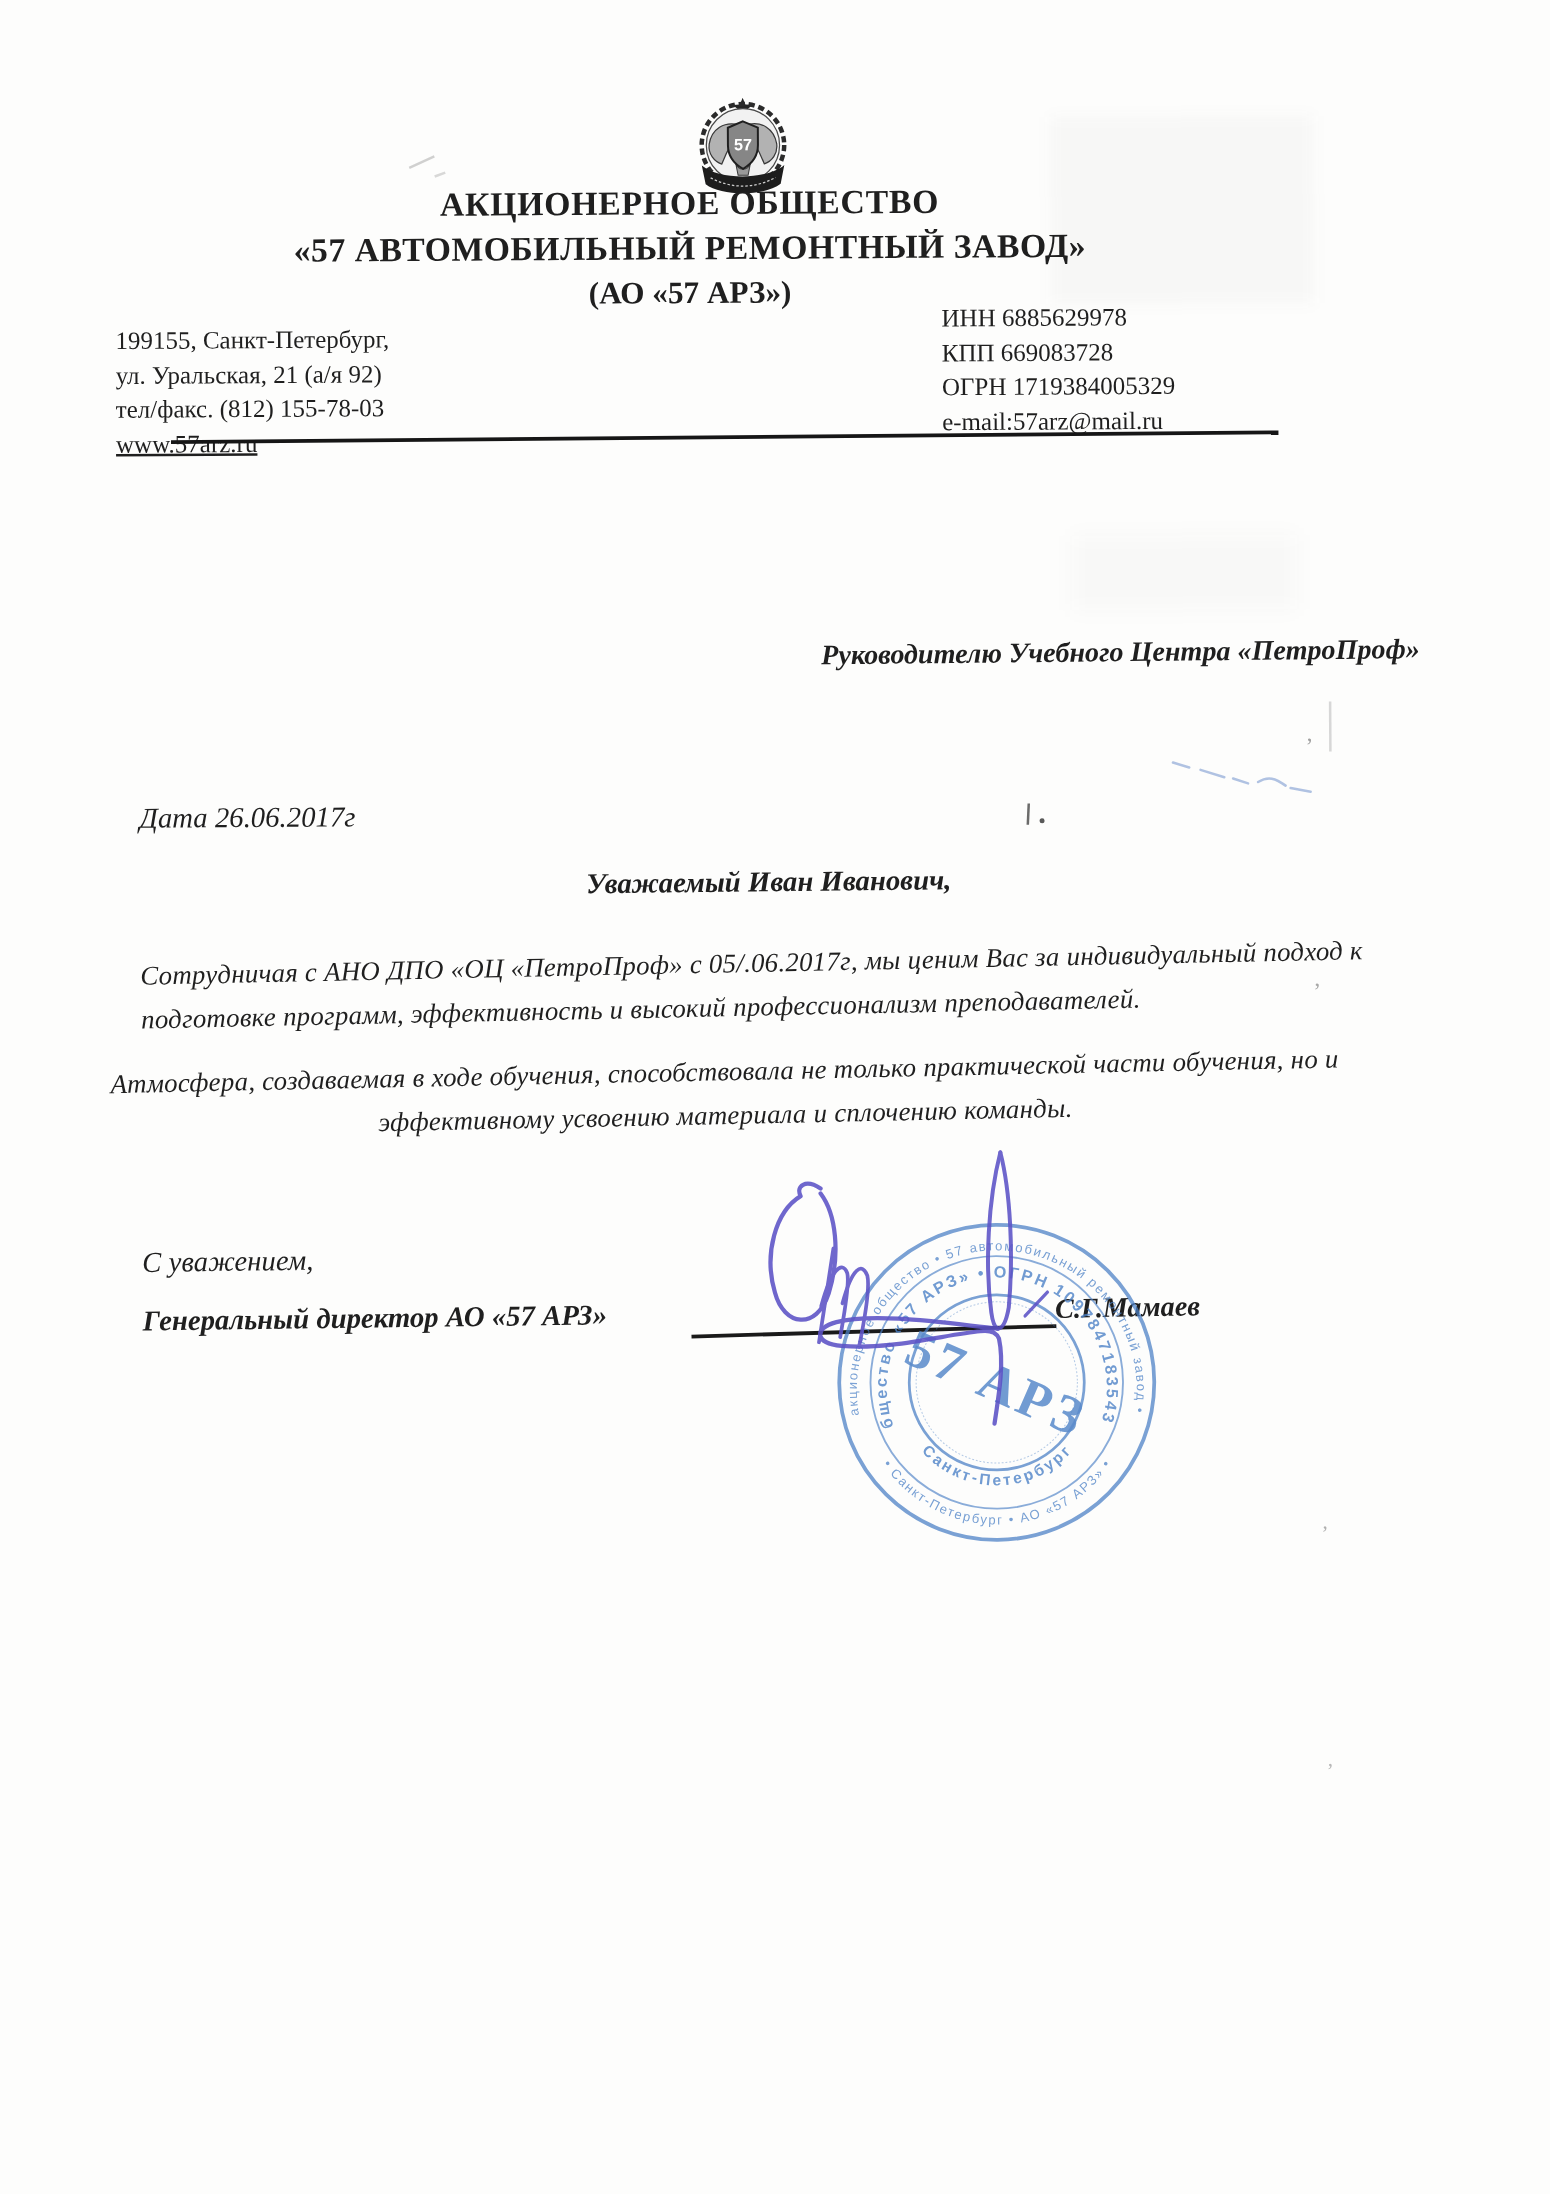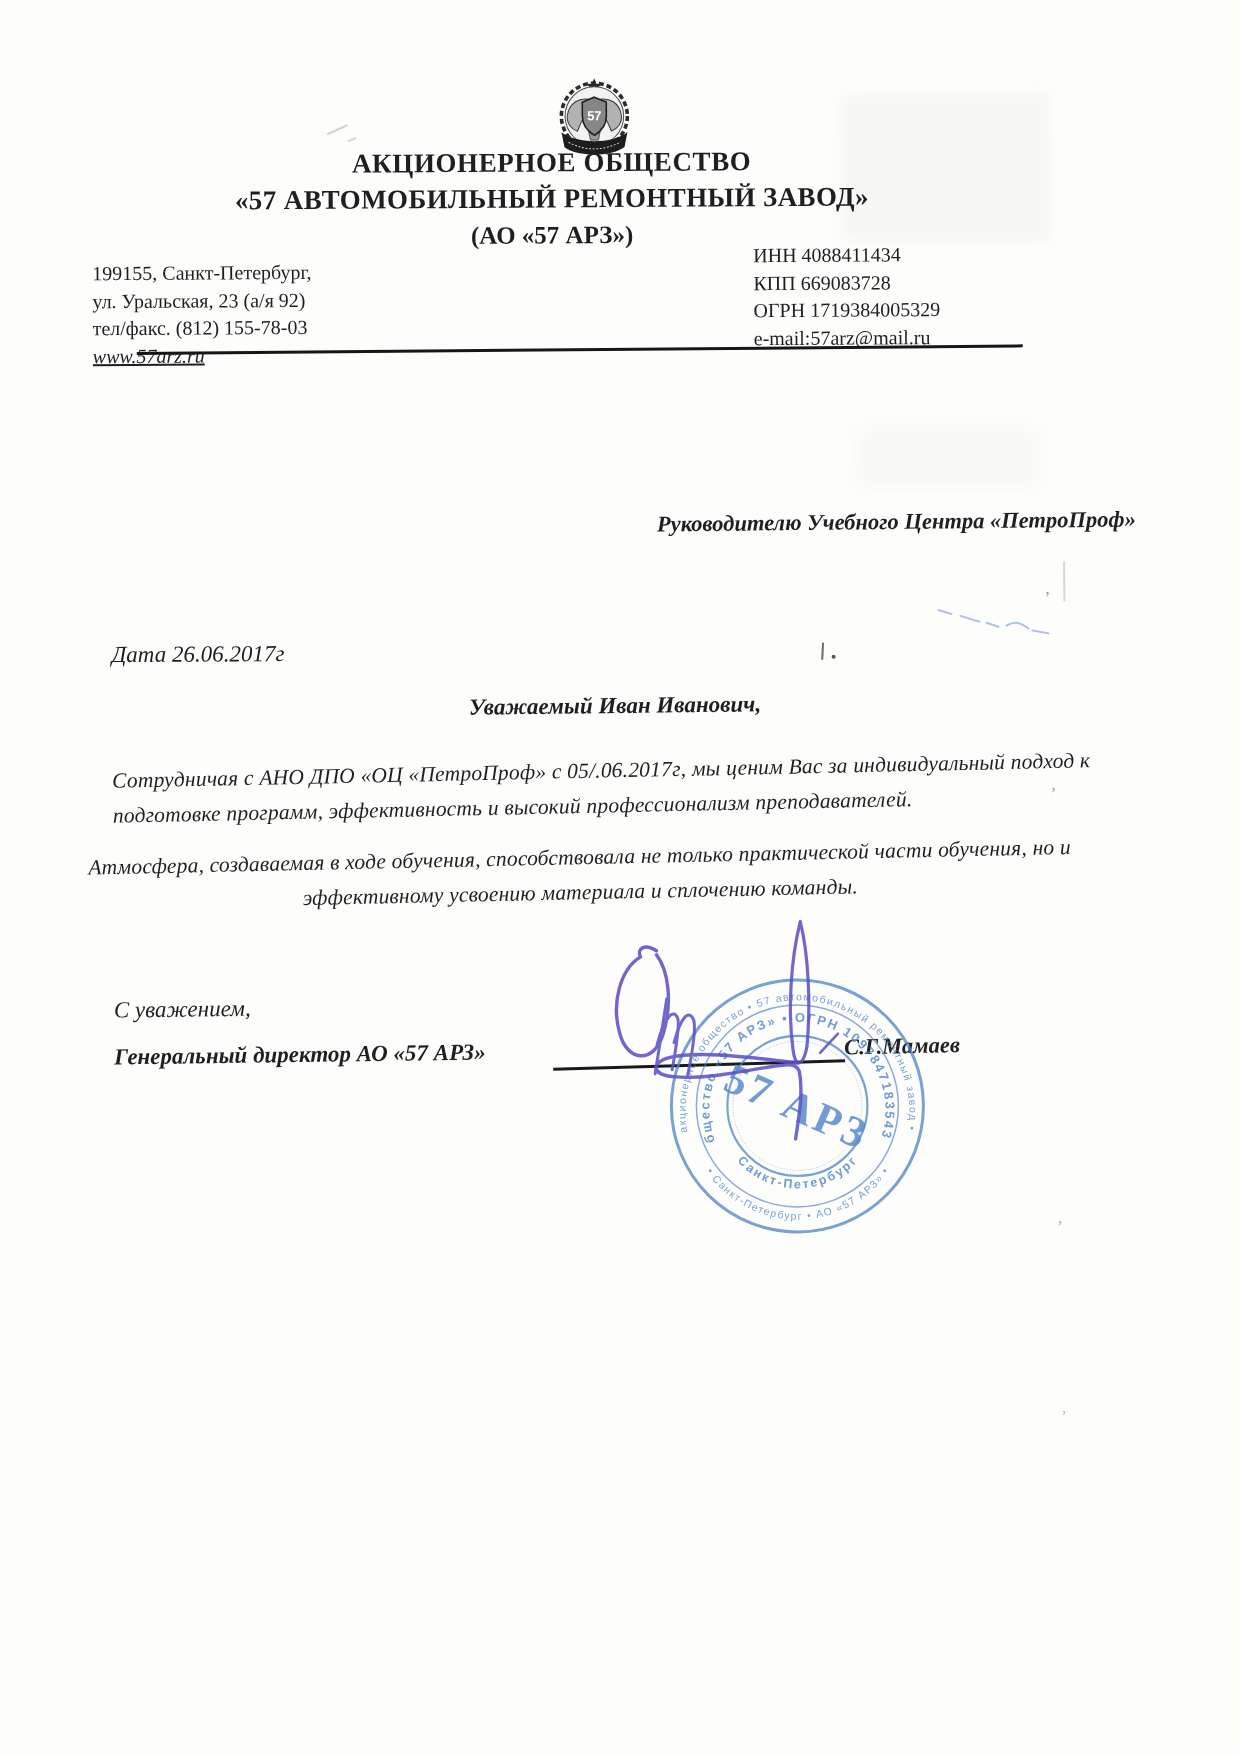--- a/index.html
+++ b/index.html
@@ -9,21 +9,21 @@
   }
   .skew{position:absolute;inset:0;transform:rotate(-0.35deg);}
   .abs{position:absolute;}
   
   .logo{left:556px;top:70px;width:86px;height:88px;}
   .org-block{left:0;top:144px;width:1112px;text-align:center;font-weight:bold;}
   .org-line1{font-size:27px;letter-spacing:.6px;line-height:36px;}
   .org-line2{font-size:27px;letter-spacing:.4px;line-height:37px;}
   .org-line3{font-size:25px;line-height:36px;}
   .addr{left:96px;top:257px;font-size:20px;line-height:27.5px;}
-  .addr .site{text-decoration:underline;font-style:italic;}
+  .addr .site{text-decoration:underline;}
   .reqs{left:757px;top:243px;font-size:20px;line-height:27.5px;}
   .rule{left:140px;top:348px;width:886px;height:3px;background:#161616;transform:rotate(-0.15deg);}
   
   .addressee{left:500px;top:511px;width:638px;text-align:right;font-size:22.5px;font-weight:bold;font-style:italic;transform:rotate(-0.25deg);}
   .dateline{left:113px;top:639px;font-size:23px;font-style:italic;}
   .salutation{left:0;top:693px;width:1232px;text-align:center;font-size:23px;font-weight:bold;font-style:italic;transform:rotate(-0.3deg);}
   .para1{left:113px;top:753px;width:1040px;font-size:21.5px;font-style:italic;line-height:35px;transform:rotate(-0.85deg);letter-spacing:.2px;}
   .para2{left:70px;top:840px;width:1020px;text-align:center;font-size:21.5px;font-style:italic;line-height:35px;transform:rotate(-0.85deg);letter-spacing:.2px;}
   .closing{left:113px;top:994px;font-size:23px;font-style:italic;transform:rotate(-0.4deg);}
   .sig-title{left:113px;top:1040px;font-size:23px;font-weight:bold;font-style:italic;transform:rotate(-0.4deg);}
@@ -78,27 +78,27 @@
     </svg>
 
     <div class="abs org-block">
       <div class="org-line1">АКЦИОНЕРНОЕ ОБЩЕСТВО</div>
       <div class="org-line2">«57  АВТОМОБИЛЬНЫЙ РЕМОНТНЫЙ ЗАВОД»</div>
       <div class="org-line3">(АО «57 АРЗ»)</div>
     </div>
 
     <div class="abs addr">
       <div>199155, Санкт-Петербург,</div>
-      <div>ул. Уральская, 23  (а/я 92)</div>
+      <div>ул. Уральская, 21  (а/я 92)</div>
       <div>тел/факс. (812) 155-78-03</div>
       <div class="site">www.57arz.ru</div>
     </div>
 
     <div class="abs reqs">
-      <div>ИНН 4088411434</div>
+      <div>ИНН 6885629978</div>
       <div>КПП 669083728</div>
       <div>ОГРН 1719384005329</div>
       <div>e-mail:57arz@mail.ru</div>
     </div>
 
     <div class="abs rule"></div>
 
     <div class="abs addressee">Руководителю Учебного Центра «ПетроПроф»</div>
     <div class="abs dateline">Дата 26.06.2017г</div>
     <div class="abs salutation">Уважаемый Иван Иванович,</div>

